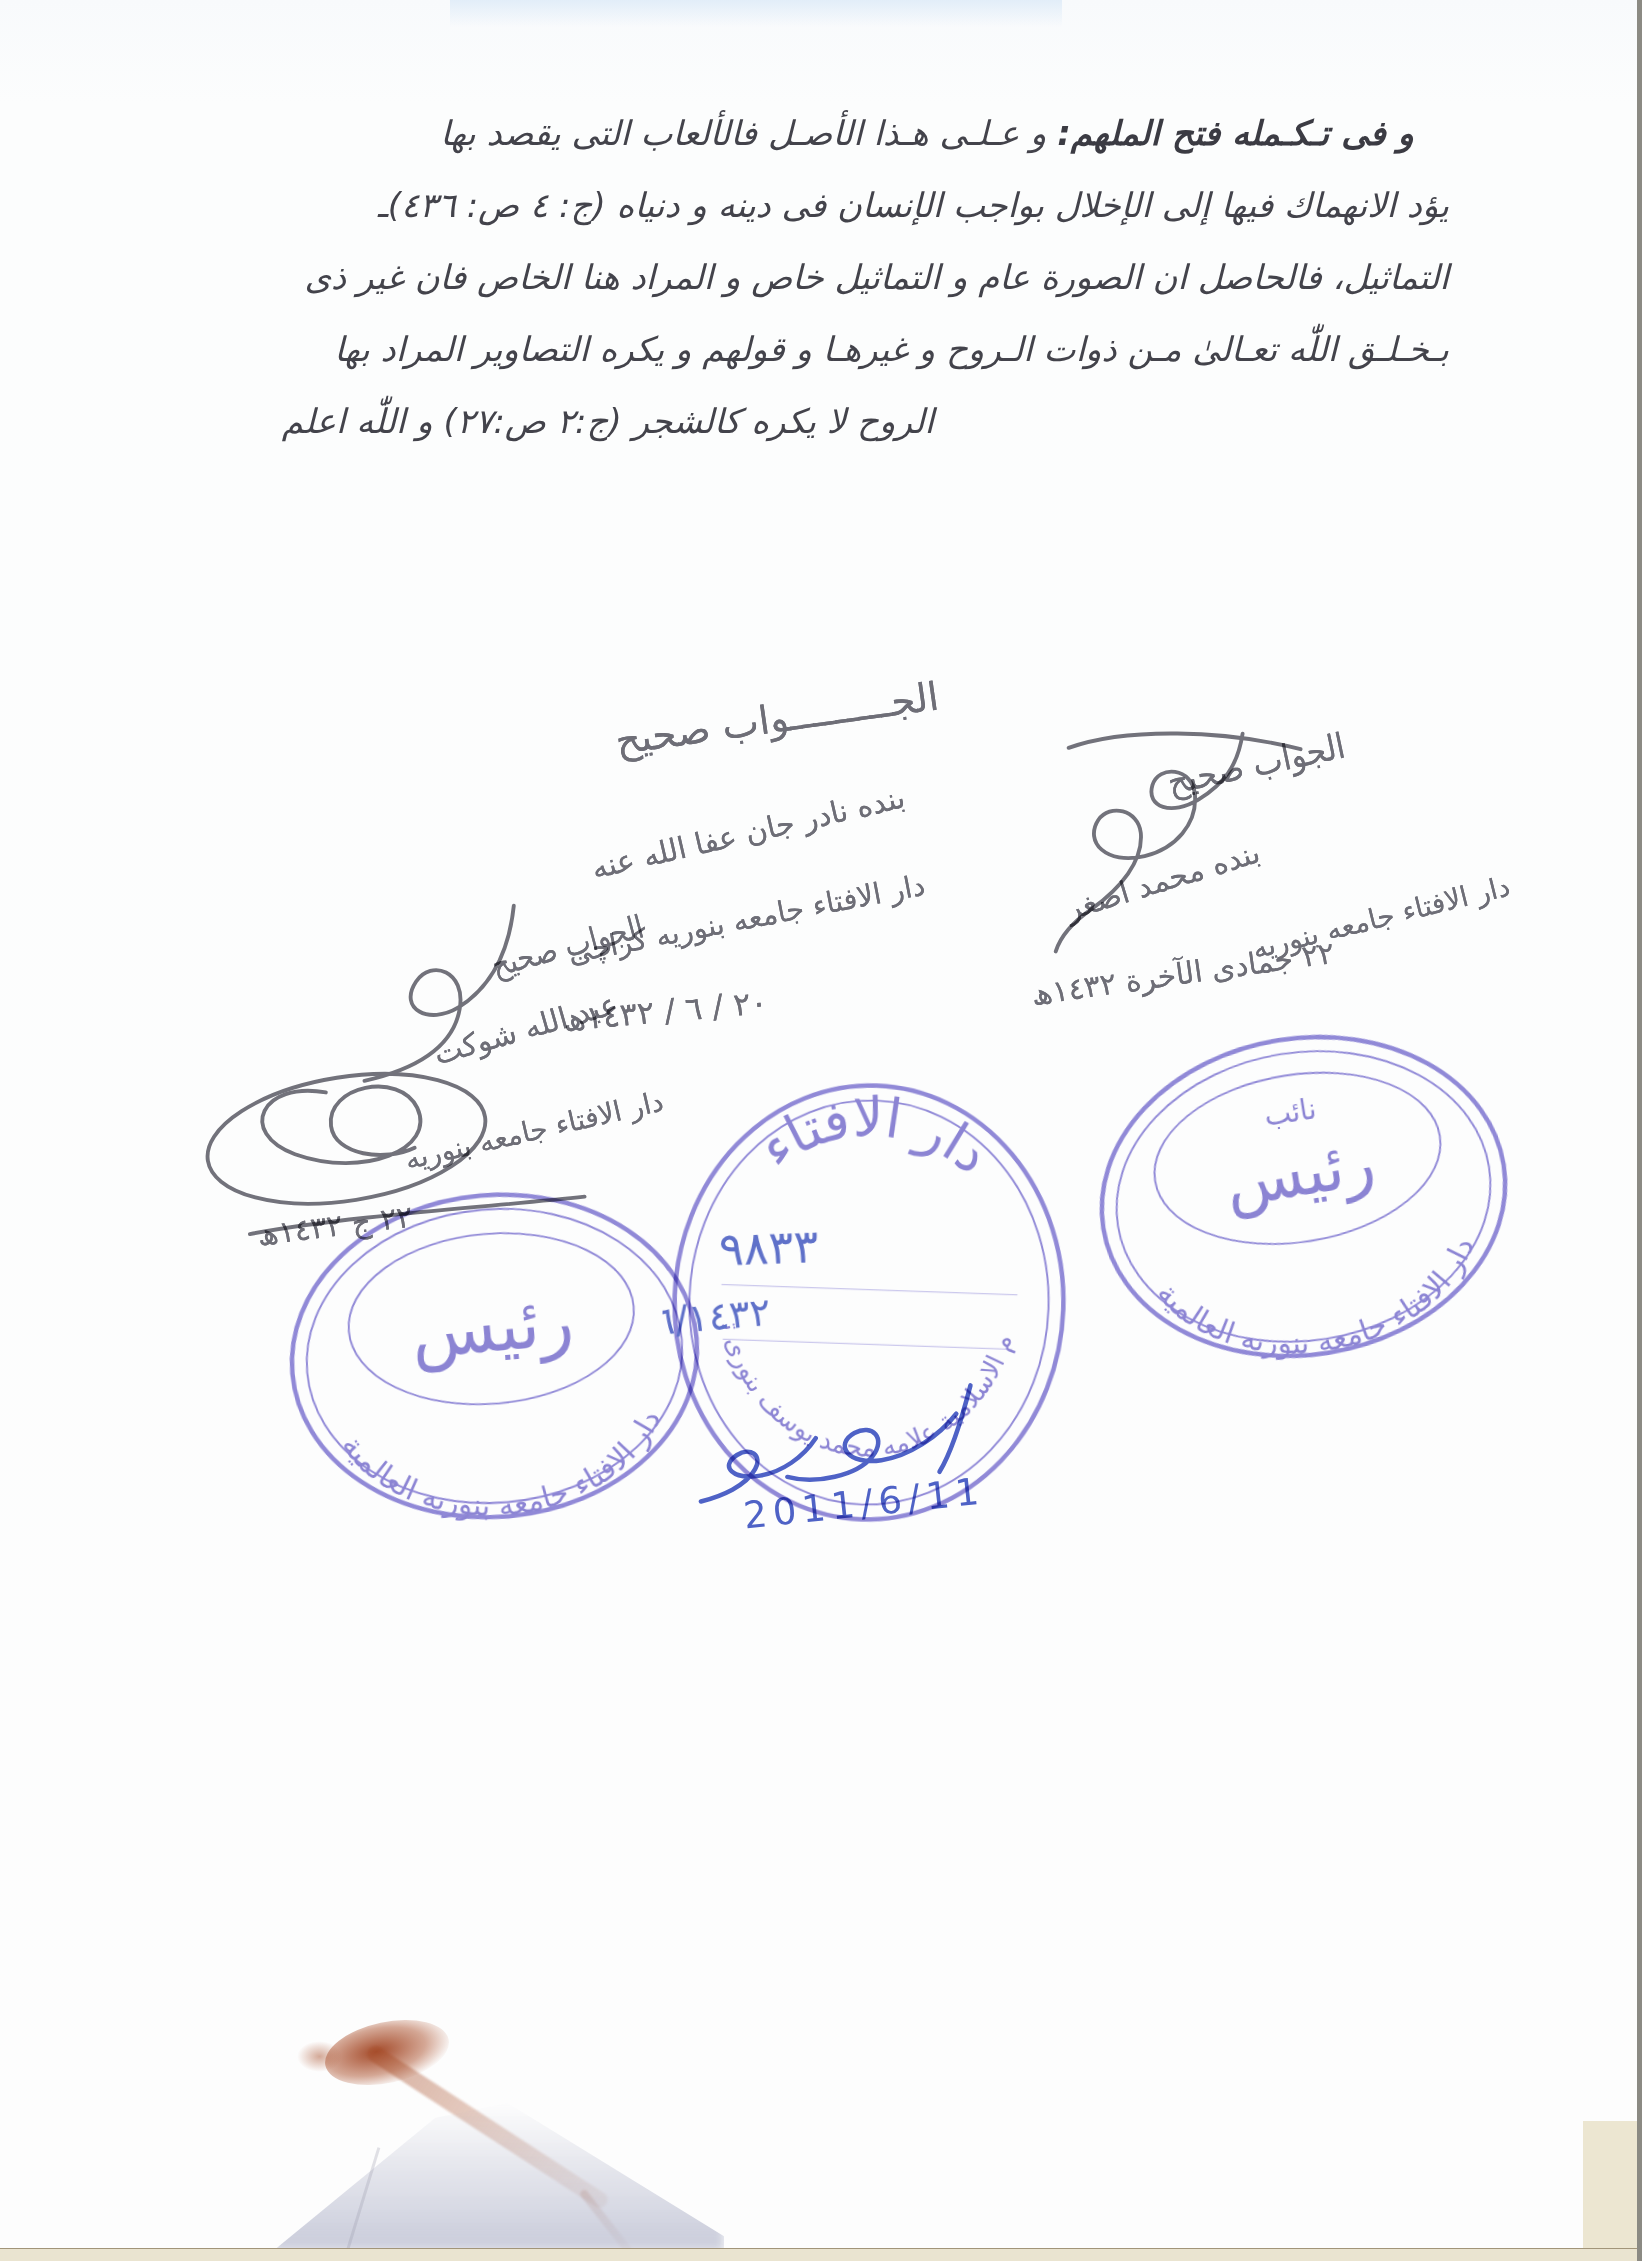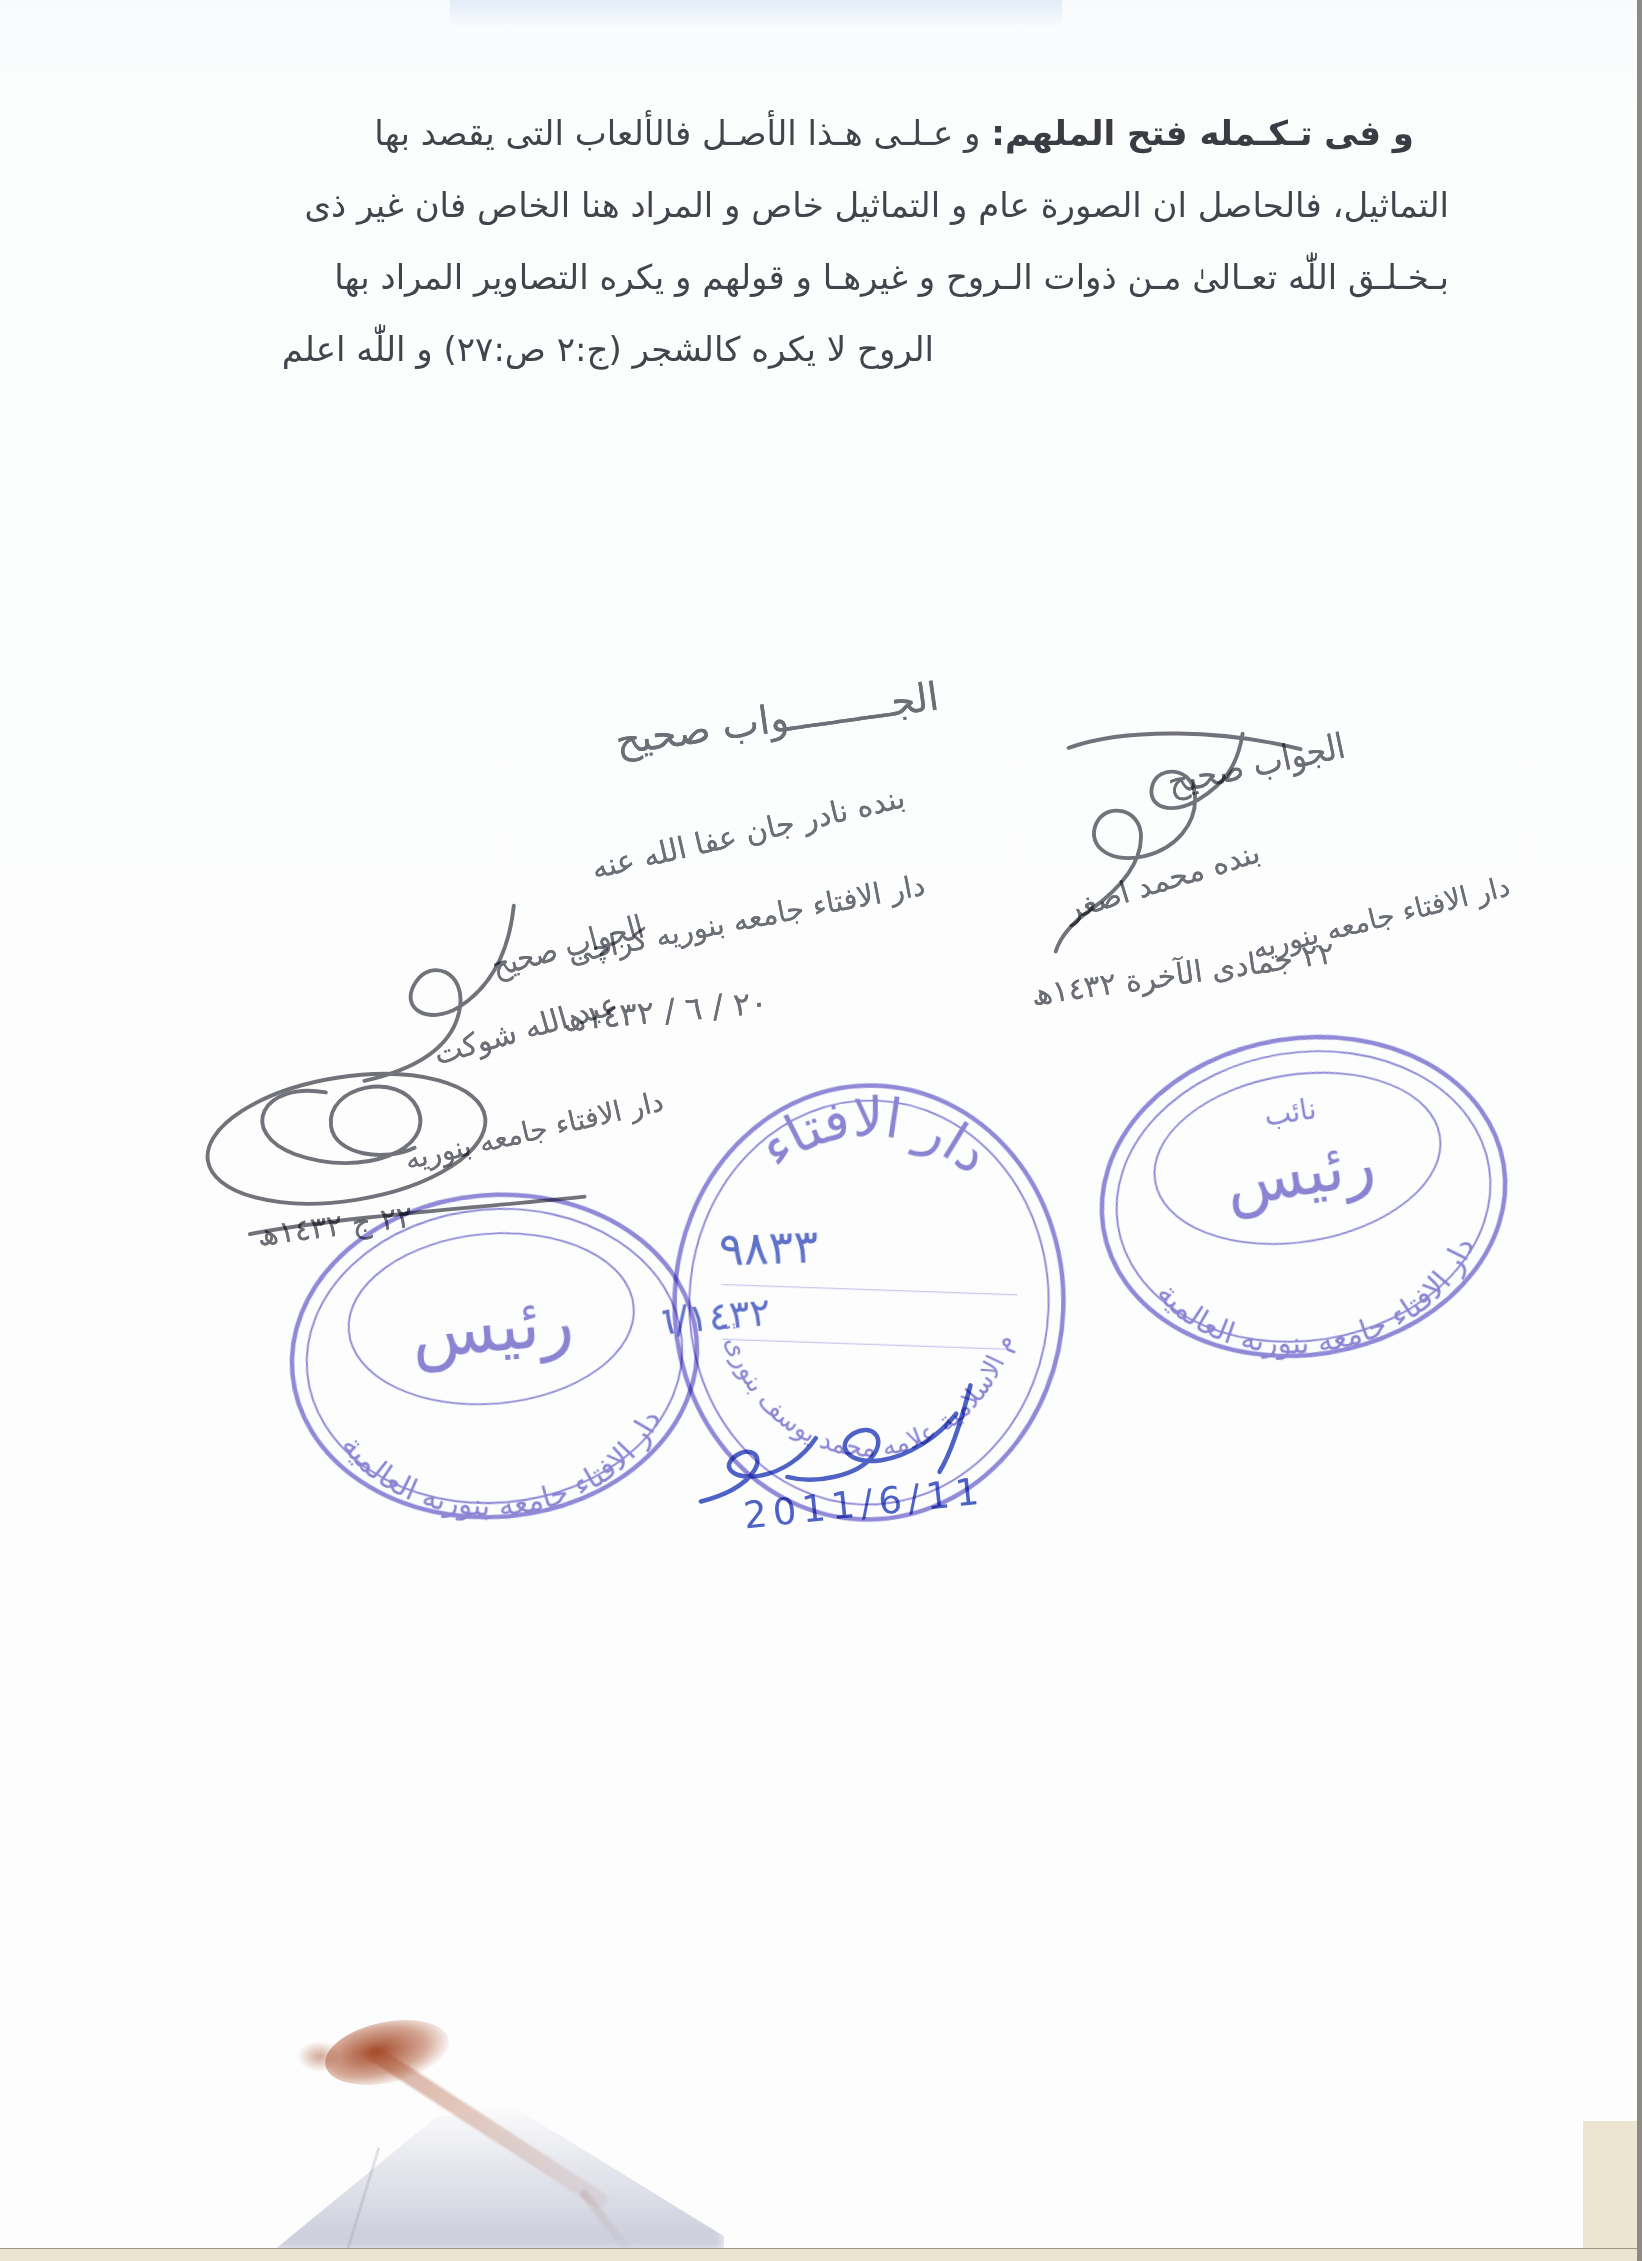--- a/index.html
+++ b/index.html
@@ -5,21 +5,21 @@
   html,body{margin:0;padding:0;background:#ffffff;}
   .page{
     position:relative;width:1643px;height:2261px;overflow:hidden;
     background:linear-gradient(180deg,#f8fafc 0px,#fcfdfd 103px,#fdfdfd 100%);
     font-family:"DejaVu Sans",sans-serif;
   }
   
   .body-text{
     position:absolute;top:97px;right:193px;width:1263px;
     direction:rtl;text-align:right;color:#43434b;
-    font-size:34px;line-height:72px;letter-spacing:0.3px;
+    font-size:34px;line-height:72px;letter-spacing:0.3px;font-style:italic;
   }
   .body-text p{margin:0;white-space:nowrap;}
   .body-text .ind{padding-right:35px;}
   .body-text .last{padding-right:515px;}
   .body-text b{font-weight:bold;color:#3b3b43;}
   
   .mufti{
     position:absolute;left:84px;top:658px;width:580px;
     direction:rtl;text-align:center;color:#4a4a52;
     font-size:32px;line-height:78px;white-space:nowrap;
@@ -62,20 +62,21 @@
 </style>
 </head>
 <body>
 
 <div class="page">
 
   <div class="tint-top"></div>
 
   <section class="body-text">
     <p class="ind"><b>و فى تـكـمله فتح الملهم:</b><span> و عـلـى هـذا الأصـل فالألعاب التى يقصد بها</span></p>
+    <p><b></b><span>يؤد الانهماك فيها إلى الإخلال بواجب الإنسان فى دينه و دنياه (ج: ٤ ص: ٤٣٦)ـ</span></p>
     <p><b></b><span>التماثيل، فالحاصل ان الصورة عام و التماثيل خاص و المراد هنا الخاص فان غير ذى</span></p>
     <p><b></b><span>بـخـلـق اللّٰه تعـالىٰ مـن ذوات الـروح و غيرهـا و قولهم و يكره التصاوير المراد بها</span></p>
     <p class="last"><b></b><span>الروح لا يكره كالشجر (ج:٢ ص:٢٧) و اللّٰه اعلم</span></p>
   </section>
 
 
   <div class="hw" style="left:554px;top:686px;width:445px;height:380px;">
     <span style="left:61px;top:9.7px;font-size:39px;transform:rotate(-8deg);">الجـــــــــواب صحيح</span>
     <span style="left:35px;top:129px;font-size:30px;transform:rotate(-13deg);">بنده نادر جان عفا الله عنه</span>
     <span style="left:11.6px;top:216px;font-size:29px;transform:rotate(-11deg);">دار الافتاء جامعه بنوريه كراچى</span>

